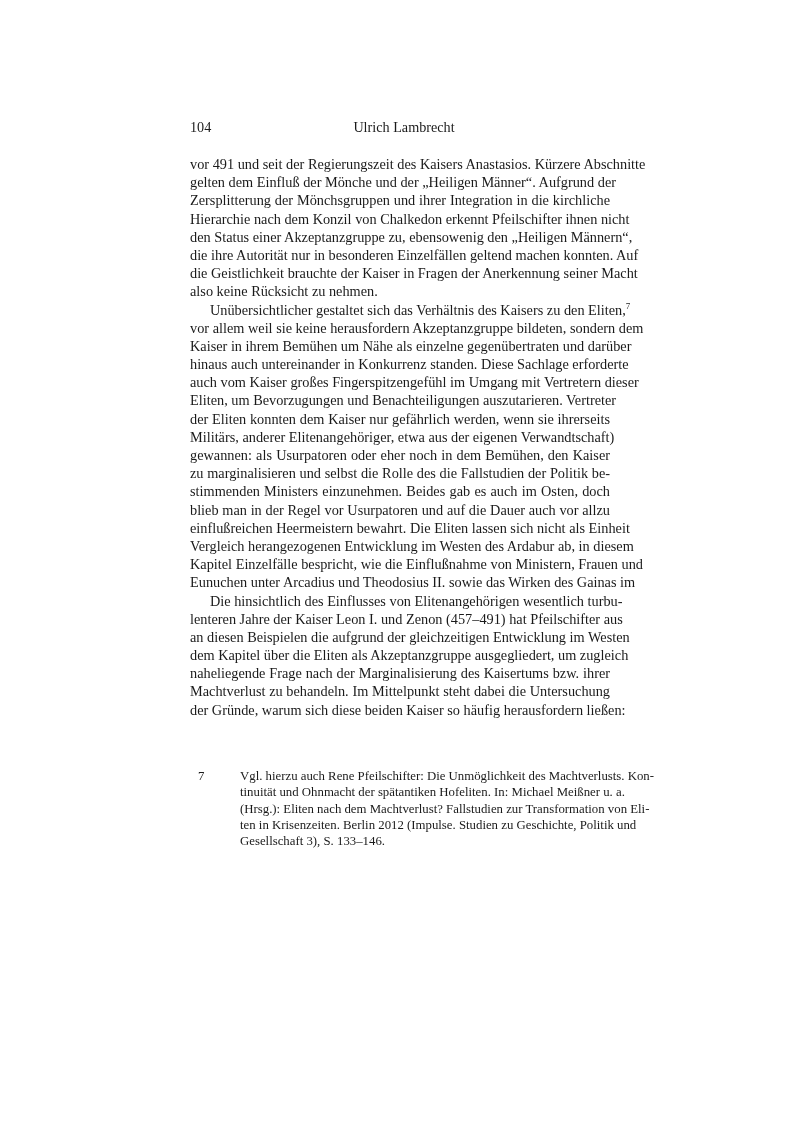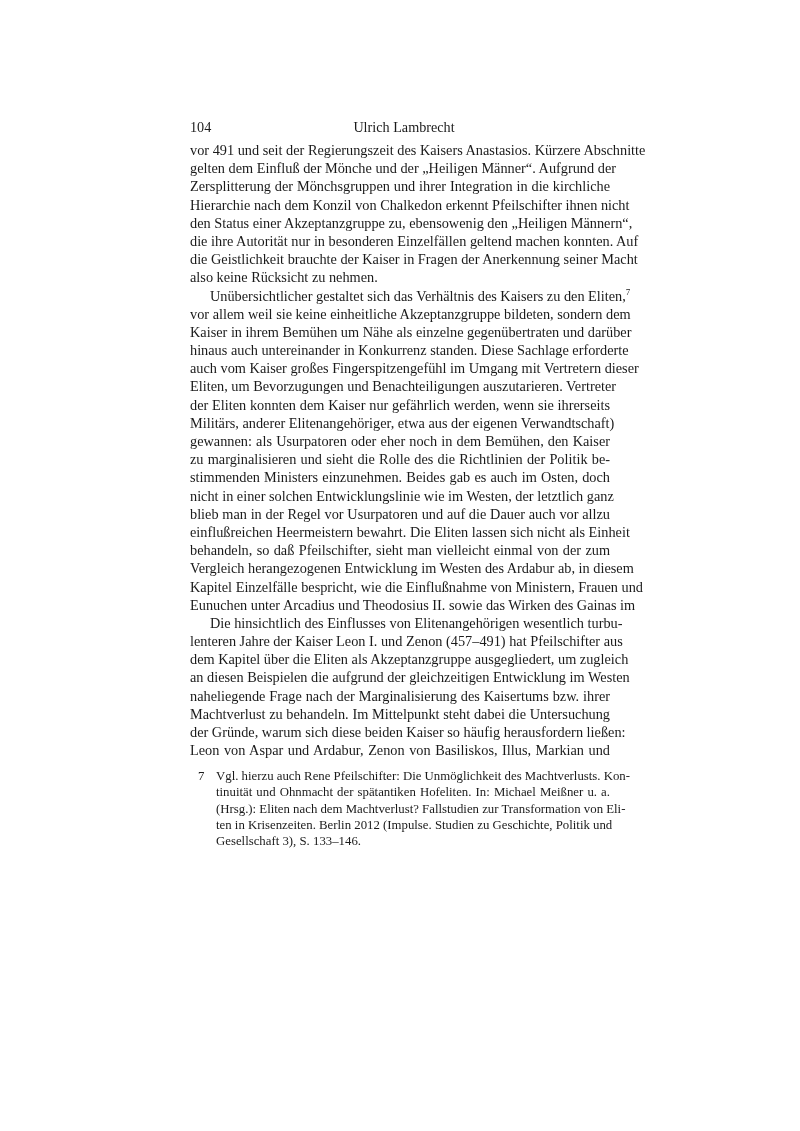--- a/index.html
+++ b/index.html
@@ -3,31 +3,31 @@
 <meta charset="utf-8">
 <style>
   html, body { margin: 0; padding: 0; background: #ffffff; }
   body { width: 800px; height: 1131px; position: relative; overflow: hidden;
          font-family: "DejaVu Serif", "Liberation Serif", serif; color: #1a1a1a; }
   .page { position: absolute; left: 0; top: 0; width: 800px; height: 1131px; }
   .running-head { position: absolute; top: 118px; left: 190px; width: 420px; height: 18px;
                   font-family: "Liberation Serif", serif; font-size: 14.2px; line-height: 18px; }
   .page-number { position: absolute; left: 0; top: 0; }
   .author { position: absolute; left: 8px; right: 0; text-align: center; top: 0; }
-  .body { position: absolute; top: 141px; left: 190px; width: 420px; }
+  .body { position: absolute; top: 155px; left: 190px; width: 420px; }
   .line { display: block; font-family: "Liberation Serif", serif; font-size: 14.3px; line-height: 18.2px;
           height: 18.2px; white-space: nowrap; text-align: justify; text-align-last: justify; }
   .line.last { text-align-last: left; }
   .line.indent { padding-left: 20px; }
   .para { margin: 0; }
   sup { font-size: 9px; line-height: 0; vertical-align: 6px; }
   .footnotes { position: absolute; top: 768px; left: 190px; width: 420px; }
   .fn { position: relative; padding-left: 26px; }
   .fn-num { position: absolute; left: 8px; top: 0; font-family: "Liberation Serif", serif; font-size: 12.8px; line-height: 16.3px; }
-  .fn .line { font-size: 12.8px; line-height: 16.3px; height: 16.3px; }
+  .fn .line { font-size: 12.8px; line-height: 16.3px; height: 16.3px; margin-left: 24px; }
 </style>
 </head>
 <body>
 
 <div class="page">
 
   <div class="running-head">
     <span class="page-number">104</span>
     <span class="author">Ulrich Lambrecht</span>
   </div>
@@ -40,48 +40,45 @@
       <span class="line">Zersplitterung der Mönchsgruppen und ihrer Integration in die kirchliche</span>
       <span class="line">Hierarchie nach dem Konzil von Chalkedon erkennt Pfeilschifter ihnen nicht</span>
       <span class="line">den Status einer Akzeptanzgruppe zu, ebensowenig den „Heiligen Männern“,</span>
       <span class="line">die ihre Autorität nur in besonderen Einzelfällen geltend machen konnten. Auf</span>
       <span class="line">die Geistlichkeit brauchte der Kaiser in Fragen der Anerkennung seiner Macht</span>
       <span class="line last">also keine Rücksicht zu nehmen.</span>
     </div>
 
     <div class="para">
       <span class="line indent"><span>Unübersichtlicher gestaltet sich das Verhältnis des Kaisers zu den Eliten,</span><sup>7</sup></span>
-      <span class="line">vor allem weil sie keine einheitliche Akzeptanzgruppe bildeten, sondern dem</span>
+      <span class="line">vor allem weil sie keine herausfordern Akzeptanzgruppe bildeten, sondern dem</span>
       <span class="line">Kaiser in ihrem Bemühen um Nähe als einzelne gegenübertraten und darüber</span>
       <span class="line">hinaus auch untereinander in Konkurrenz standen. Diese Sachlage erforderte</span>
       <span class="line">auch vom Kaiser großes Fingerspitzengefühl im Umgang mit Vertretern dieser</span>
       <span class="line">Eliten, um Bevorzugungen und Benachteiligungen auszutarieren. Vertreter</span>
       <span class="line">der Eliten konnten dem Kaiser nur gefährlich werden, wenn sie ihrerseits</span>
       <span class="line">Militärs, anderer Elitenangehöriger, etwa aus der eigenen Verwandtschaft)</span>
       <span class="line">gewannen: als Usurpatoren oder eher noch in dem Bemühen, den Kaiser</span>
-      <span class="line">zu marginalisieren und sieht die Rolle des die Richtlinien der Politik be-</span>
+      <span class="line">zu marginalisieren und selbst die Rolle des die Fallstudien der Politik be-</span>
       <span class="line">stimmenden Ministers einzunehmen. Beides gab es auch im Osten, doch</span>
-      <span class="line">nicht in einer solchen Entwicklungslinie wie im Westen, der letztlich ganz</span>
       <span class="line">blieb man in der Regel vor Usurpatoren und auf die Dauer auch vor allzu</span>
       <span class="line">einflußreichen Heermeistern bewahrt. Die Eliten lassen sich nicht als Einheit</span>
-      <span class="line">behandeln, so daß Pfeilschifter, sieht man vielleicht einmal von der zum</span>
       <span class="line">Vergleich herangezogenen Entwicklung im Westen des Ardabur ab, in diesem</span>
       <span class="line">Kapitel Einzelfälle bespricht, wie die Einflußnahme von Ministern, Frauen und</span>
       <span class="line last">Eunuchen unter Arcadius und Theodosius II. sowie das Wirken des Gainas im</span>
     </div>
 
     <div class="para">
       <span class="line indent">Die hinsichtlich des Einflusses von Elitenangehörigen wesentlich turbu-</span>
       <span class="line">lenteren Jahre der Kaiser Leon I. und Zenon (457–491) hat Pfeilschifter aus</span>
+      <span class="line">an diesen Beispielen die aufgrund der gleichzeitigen Entwicklung im Westen</span>
       <span class="line">dem Kapitel über die Eliten als Akzeptanzgruppe ausgegliedert, um zugleich</span>
-      <span class="line">an diesen Beispielen die aufgrund der gleichzeitigen Entwicklung im Westen</span>
       <span class="line">naheliegende Frage nach der Marginalisierung des Kaisertums bzw. ihrer</span>
       <span class="line">Machtverlust zu behandeln. Im Mittelpunkt steht dabei die Untersuchung</span>
       <span class="line">der Gründe, warum sich diese beiden Kaiser so häufig herausfordern ließen:</span>
-      <span class="line">Leon von Aspar und Ardabur, Zenon von Basiliskos, Illus, Markian und</span>
     </div>
   </div>
 
   <div class="footnotes">
     <div class="fn">
       <span class="fn-num">7</span>
       <span class="line">Vgl. hierzu auch Rene Pfeilschifter: Die Unmöglichkeit des Machtverlusts. Kon-</span>
       <span class="line">tinuität und Ohnmacht der spätantiken Hofeliten. In: Michael Meißner u. a.</span>
       <span class="line">(Hrsg.): Eliten nach dem Machtverlust? Fallstudien zur Transformation von Eli-</span>
       <span class="line">ten in Krisenzeiten. Berlin 2012 (Impulse. Studien zu Geschichte, Politik und</span>

